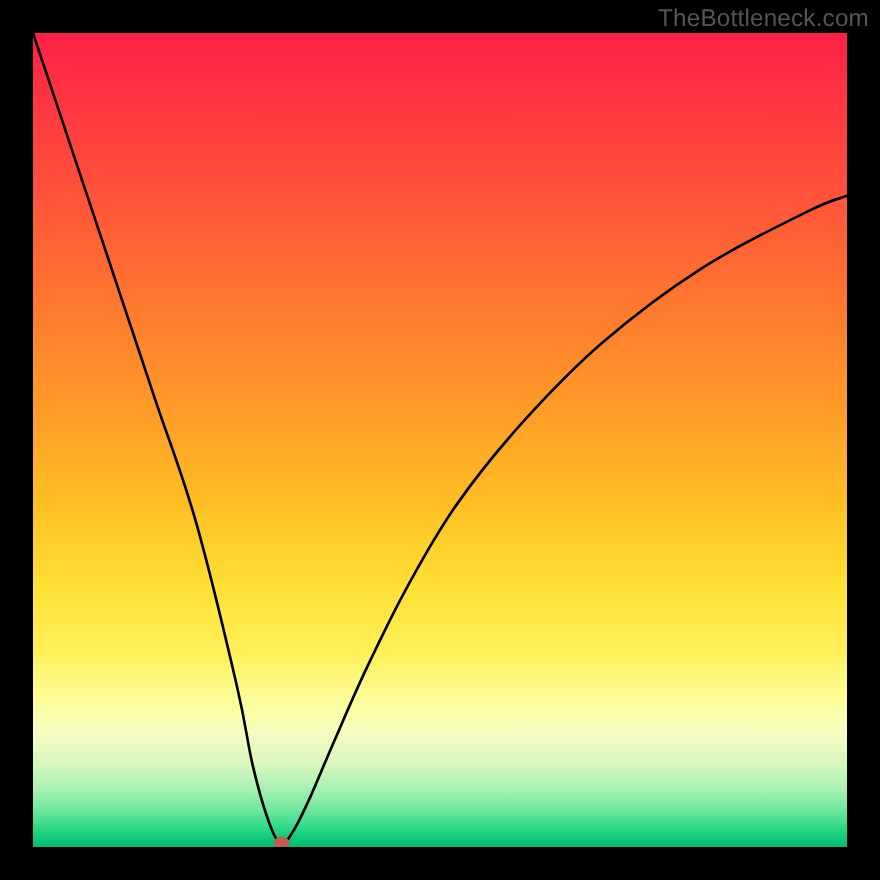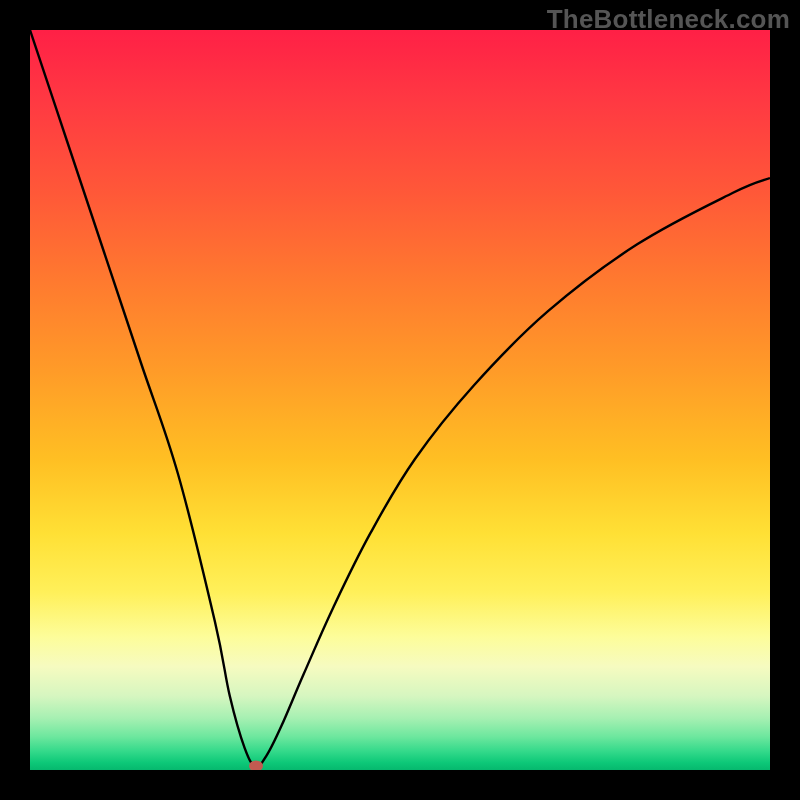--- a/index.html
+++ b/index.html
@@ -15,22 +15,22 @@
     position: relative;
     width: 800px;
     height: 800px;
     background: #000;
   }
   .watermark {
     position: absolute;
     top: 4px;
     right: 10px;
     color: #555;
-    font-size: 26px;
-    font-weight: 700;
+    font-size: 22px;
+    font-weight: 400;
     letter-spacing: 0.2px;
     z-index: 5;
   }
   .plot-area {
     position: absolute;
     left: 30px;
     top: 30px;
     width: 740px;
     height: 740px;
     overflow: hidden;

